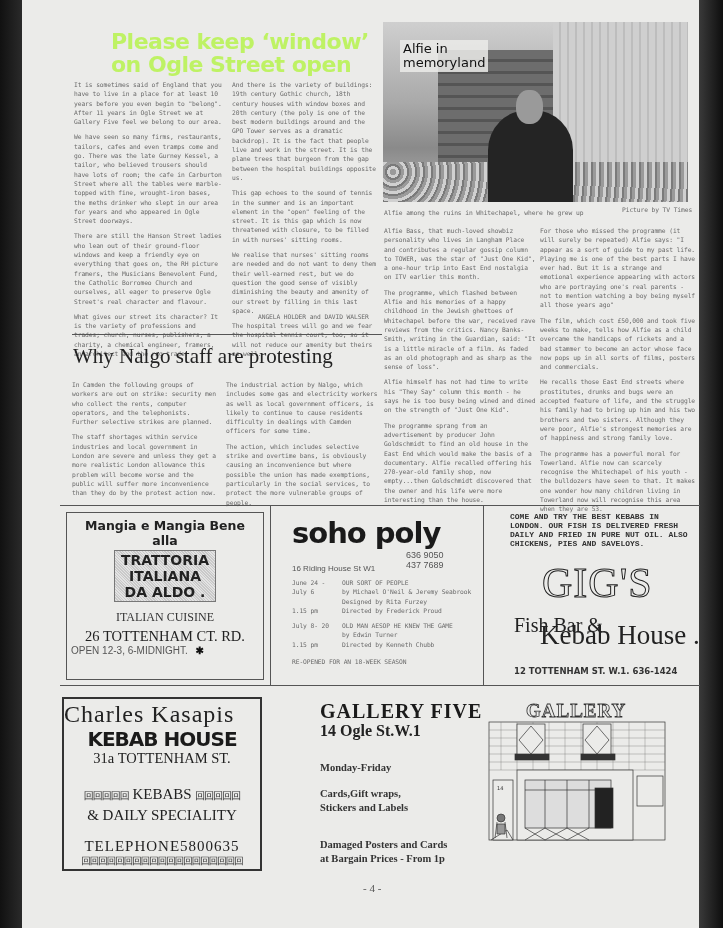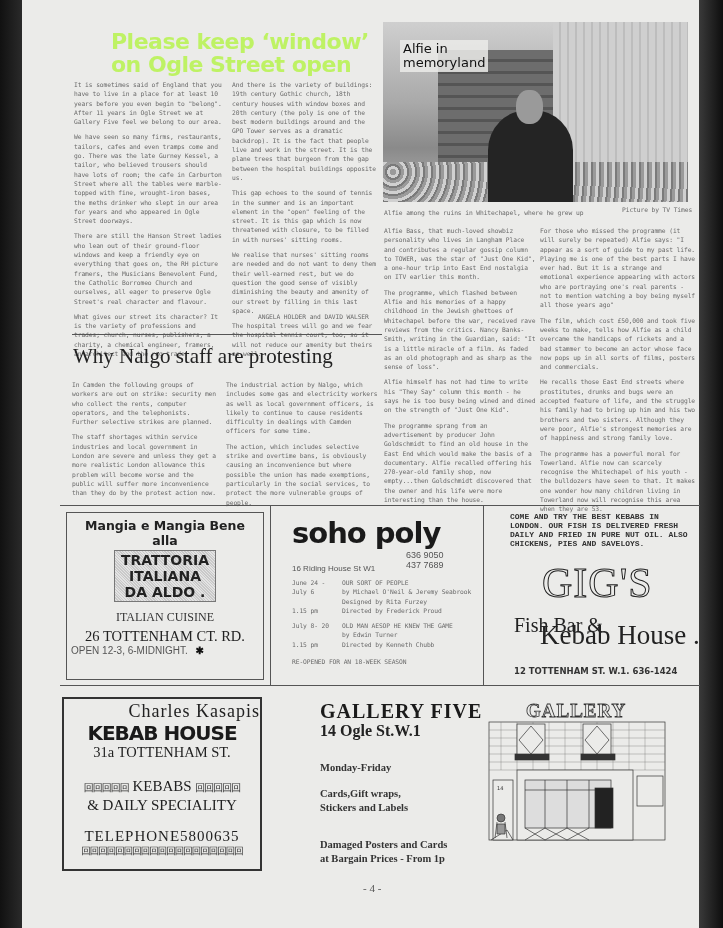--- a/index.html
+++ b/index.html
@@ -133,24 +133,24 @@
 
 <div class="ad" style="left:490px;top:512px;width:210px;height:168px;">
   <div class="mono" style="position:absolute;left:20px;top:0;width:180px;font-size:8px;line-height:9px;font-weight:bold;color:#333;">COME AND TRY THE BEST KEBABS IN LONDON.   OUR FISH IS DELIVERED FRESH DAILY AND FRIED IN PURE NUT OIL.   ALSO CHICKENS, PIES AND SAVELOYS.</div>
   <div class="serif" style="position:absolute;left:52px;top:50px;font-size:42px;line-height:42px;color:#ebebe9;-webkit-text-stroke:1px #222;letter-spacing:1px;">GIG'S</div>
   <div class="serif" style="position:absolute;left:24px;top:102px;font-size:20px;color:#222;">Fish Bar &amp;</div>
   <div class="serif" style="position:absolute;left:50px;top:108px;font-size:27px;color:#222;">Kebab House .</div>
   <div class="sans-b" style="position:absolute;left:24px;top:154px;font-size:8.5px;color:#333;">12 TOTTENHAM ST. W.1.  636-1424</div>
 </div>
 
 <div class="ad" style="left:62px;top:697px;width:196px;height:170px;border:2px solid #333;">
-  <div class="serif" style="text-align:right;font-size:18px;margin-top:2px;color:#222;letter-spacing:1px;">Charles Kasapis</div>
+  <div class="serif" style="text-align:left;font-size:24px;margin-top:2px;color:#222;letter-spacing:1px;">Charles Kasapis</div>
   <div class="sans-b" style="text-align:center;font-size:20px;line-height:22px;color:#1a1a1a;letter-spacing:-1px;">KEBAB HOUSE</div>
   <div class="serif" style="text-align:center;font-size:14.5px;color:#222;">31a TOTTENHAM ST.</div>
-  <div style="margin-top:16px;text-align:center;font-size:15px;line-height:18px;" class="serif">
+  <div style="margin-top:16px;text-align:center;font-size:15px;line-height:23px;" class="serif">
     <span class="greek" style="font-size:10px;">回回回回回</span>
     <span style="color:#222;">KEBABS</span>
     <span class="greek" style="font-size:10px;">回回回回回</span>
   </div>
   <div class="serif" style="text-align:center;font-size:15px;color:#222;">&amp; DAILY SPECIALITY</div>
   <div class="serif" style="text-align:center;font-size:15px;margin-top:14px;color:#222;letter-spacing:1px;">
     <span>TELEPHONE</span><span>5800635</span>
   </div>
   <div class="greek" style="text-align:center;font-size:9.5px;overflow:hidden;white-space:nowrap;">回回回回回回回回回回回回回回回回回回回</div>
 </div>

